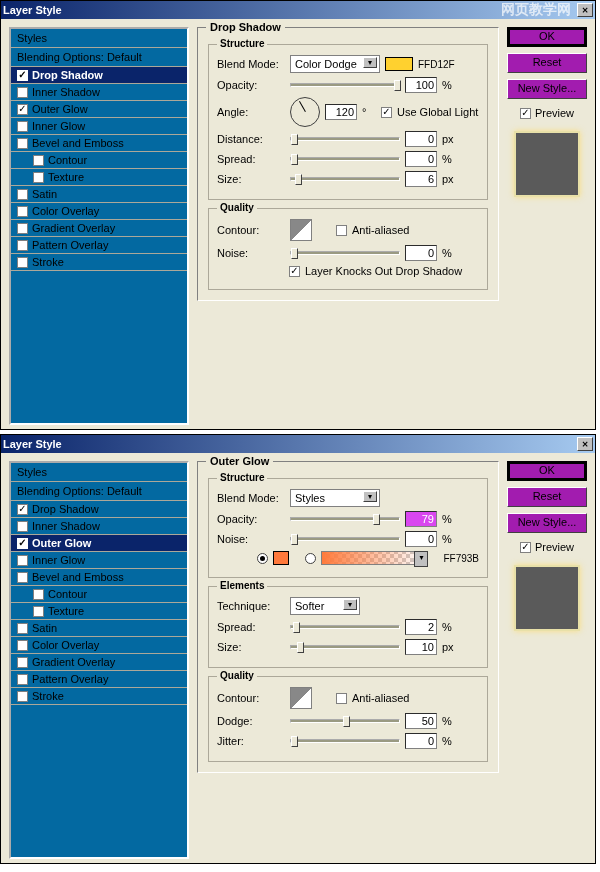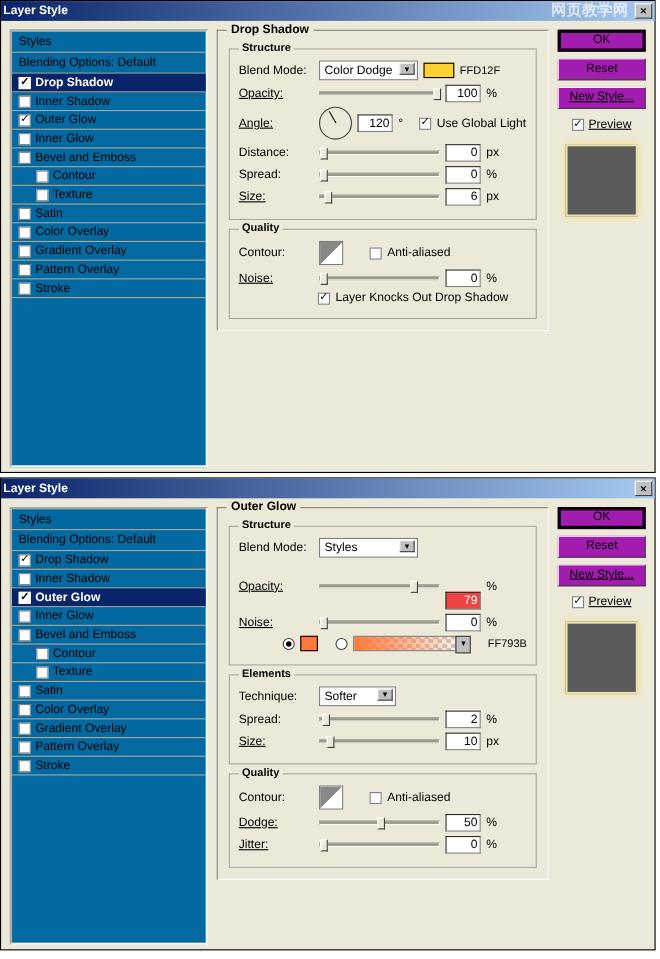--- a/index.html
+++ b/index.html
@@ -39,21 +39,21 @@
 .contour .fill { position:absolute; inset:0; background:linear-gradient(135deg,#888 50%, transparent 50%); }
 .rightcol { width: 80px; display:flex; flex-direction:column; gap:6px; align-items:stretch; }
 .btn { height:20px; border:1px solid #fff; border-right-color:#404040; border-bottom-color:#404040; background:#a21caf; text-align:center; padding-top:2px; cursor:pointer; font-size:11px; }
 .btn.focus { outline:1px solid #000; outline-offset:-3px; border:2px solid #000; padding-top:1px; }
 .preview-chk { display:flex; align-items:center; gap:4px; justify-content:center; margin-top:2px; }
 .preview-box { width:66px; height:66px; margin:6px auto 0; border:2px solid #e8e0a8; box-shadow: 0 0 6px rgba(255,220,100,.7); background:#5a5a5a; }
 .radio { width:11px; height:11px; border:1px solid #404040; border-radius:50%; background:#fff; display:inline-flex; align-items:center; justify-content:center; }
 .radio.on::after { content:""; width:5px; height:5px; background:#000; border-radius:50%; }
 .grad { flex:1; height:14px; border:1px solid #808080; background:linear-gradient(to right,#ff7a3b, rgba(255,122,59,0.1)), repeating-conic-gradient(#ccc 0 25%, #fff 0 50%) 0/8px 8px; position:relative; }
 .grad::after { content:"▾"; position:absolute; right:-14px; top:-1px; width:12px; height:14px; text-align:center; background:#c0c0c0; border:1px solid #404040; font-size:8px; line-height:12px; }
-.underlined { text-decoration: underline; text-decoration-color:#000; }
+.underlined { text-decoration-color:#000; }
 .styles-spacer { height: 80px; }
 </style>
 </head>
 <body>
 
 <div class="dialog">
   <div class="titlebar">
     <span class="titlebar-text">Layer Style</span>
     <span style="font-size:14px; opacity:.7; margin-right:6px;">网页教学网</span>
     <span class="close-x">✕</span>
@@ -279,21 +279,21 @@
             <span class="lbl">Blend Mode:</span>
             <span class="dropdown">
                 <span>Styles</span>
               </span>
           </div>
           <div class="row">
             <span class="lbl underlined">Opacity:</span>
             <span class="slider">
                 <span class="thumb" style="left:82px"></span>
               </span>
-            <input class="numbox" style="background: #ef4444; color: rgb(255, 255, 255); margin-top: 27px;" value="79">
+            <input class="numbox" style="background: #d946ef; color: rgb(255, 255, 255);" value="79">
             <span class="unit">%</span>
           </div>
           <div class="row">
             <span class="lbl underlined">Noise:</span>
             <span class="slider">
                 <span class="thumb" style="left:0"></span>
               </span>
             <input class="numbox" value="0" style="">
             <span class="unit">%</span>
           </div>

